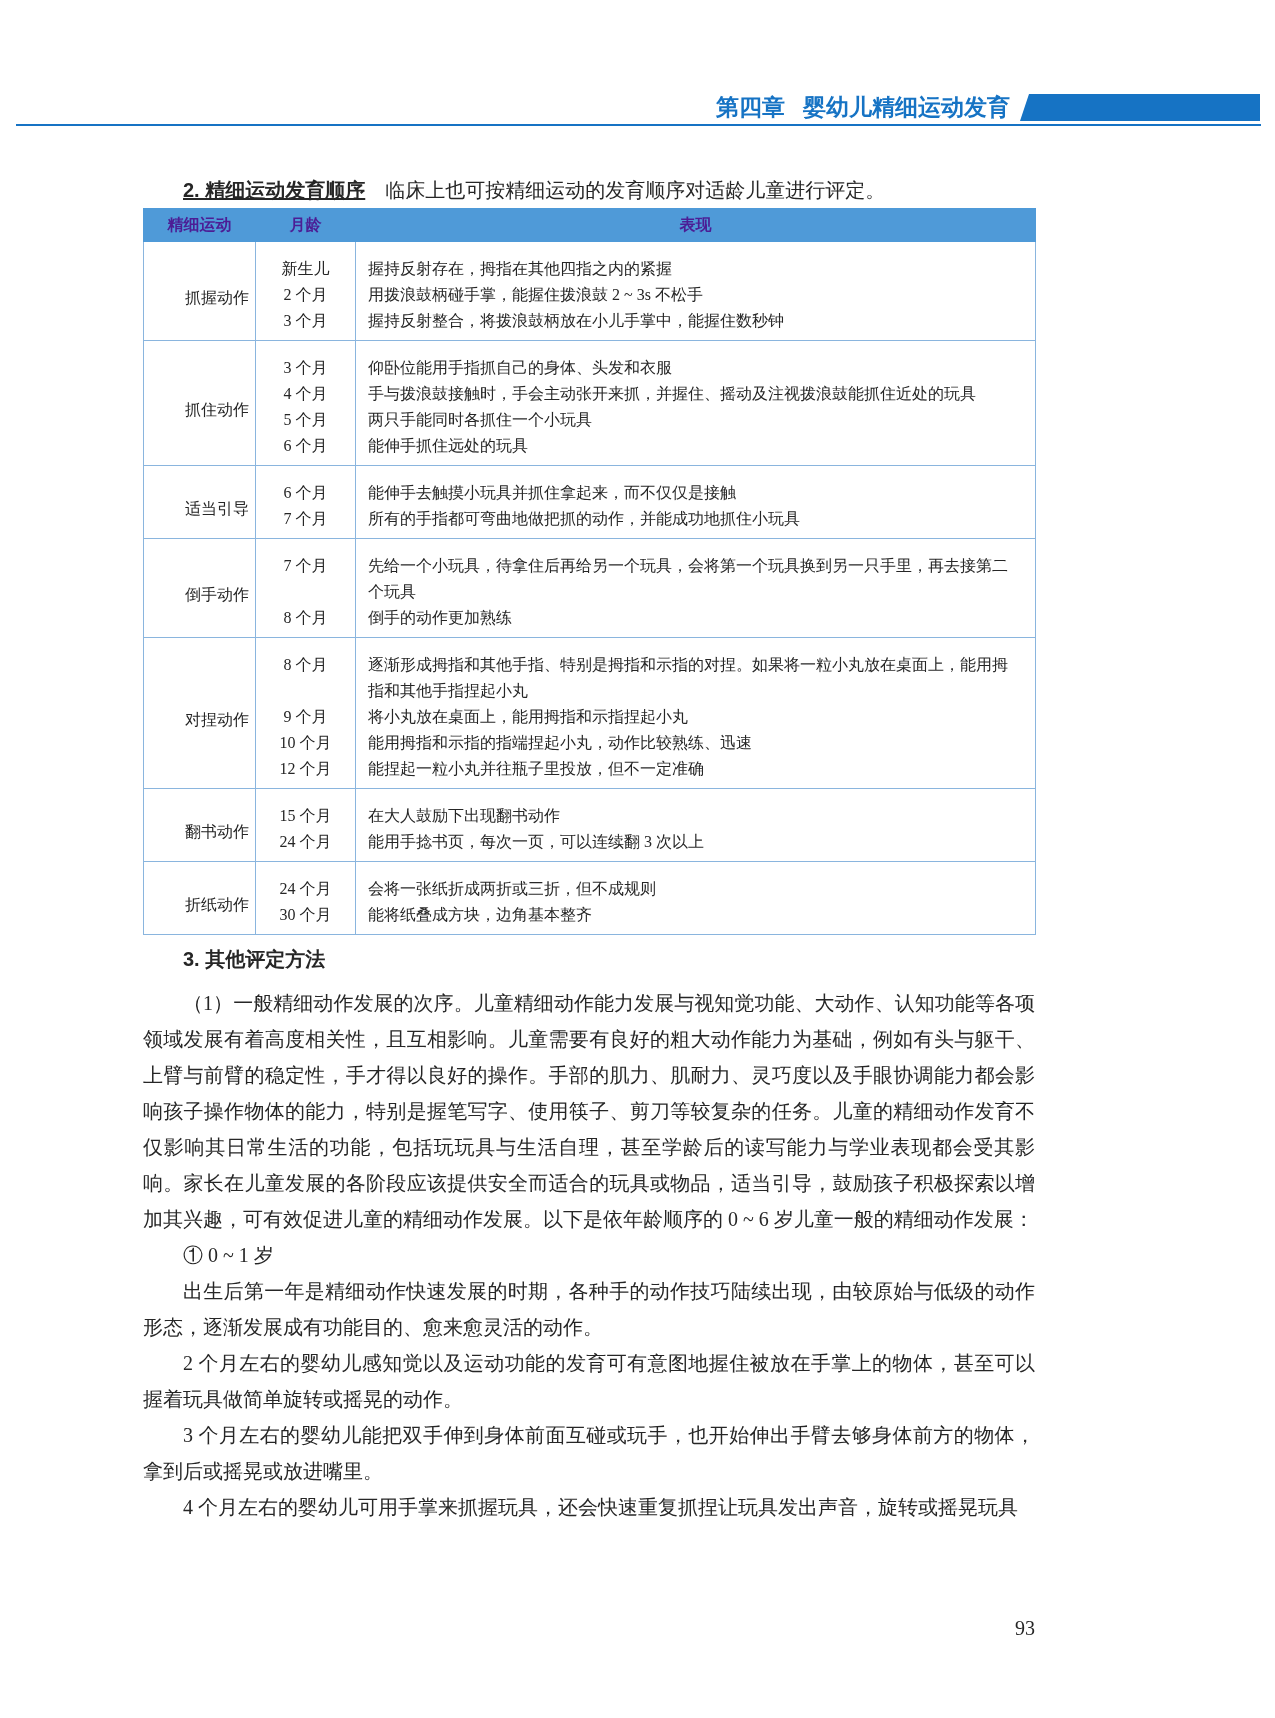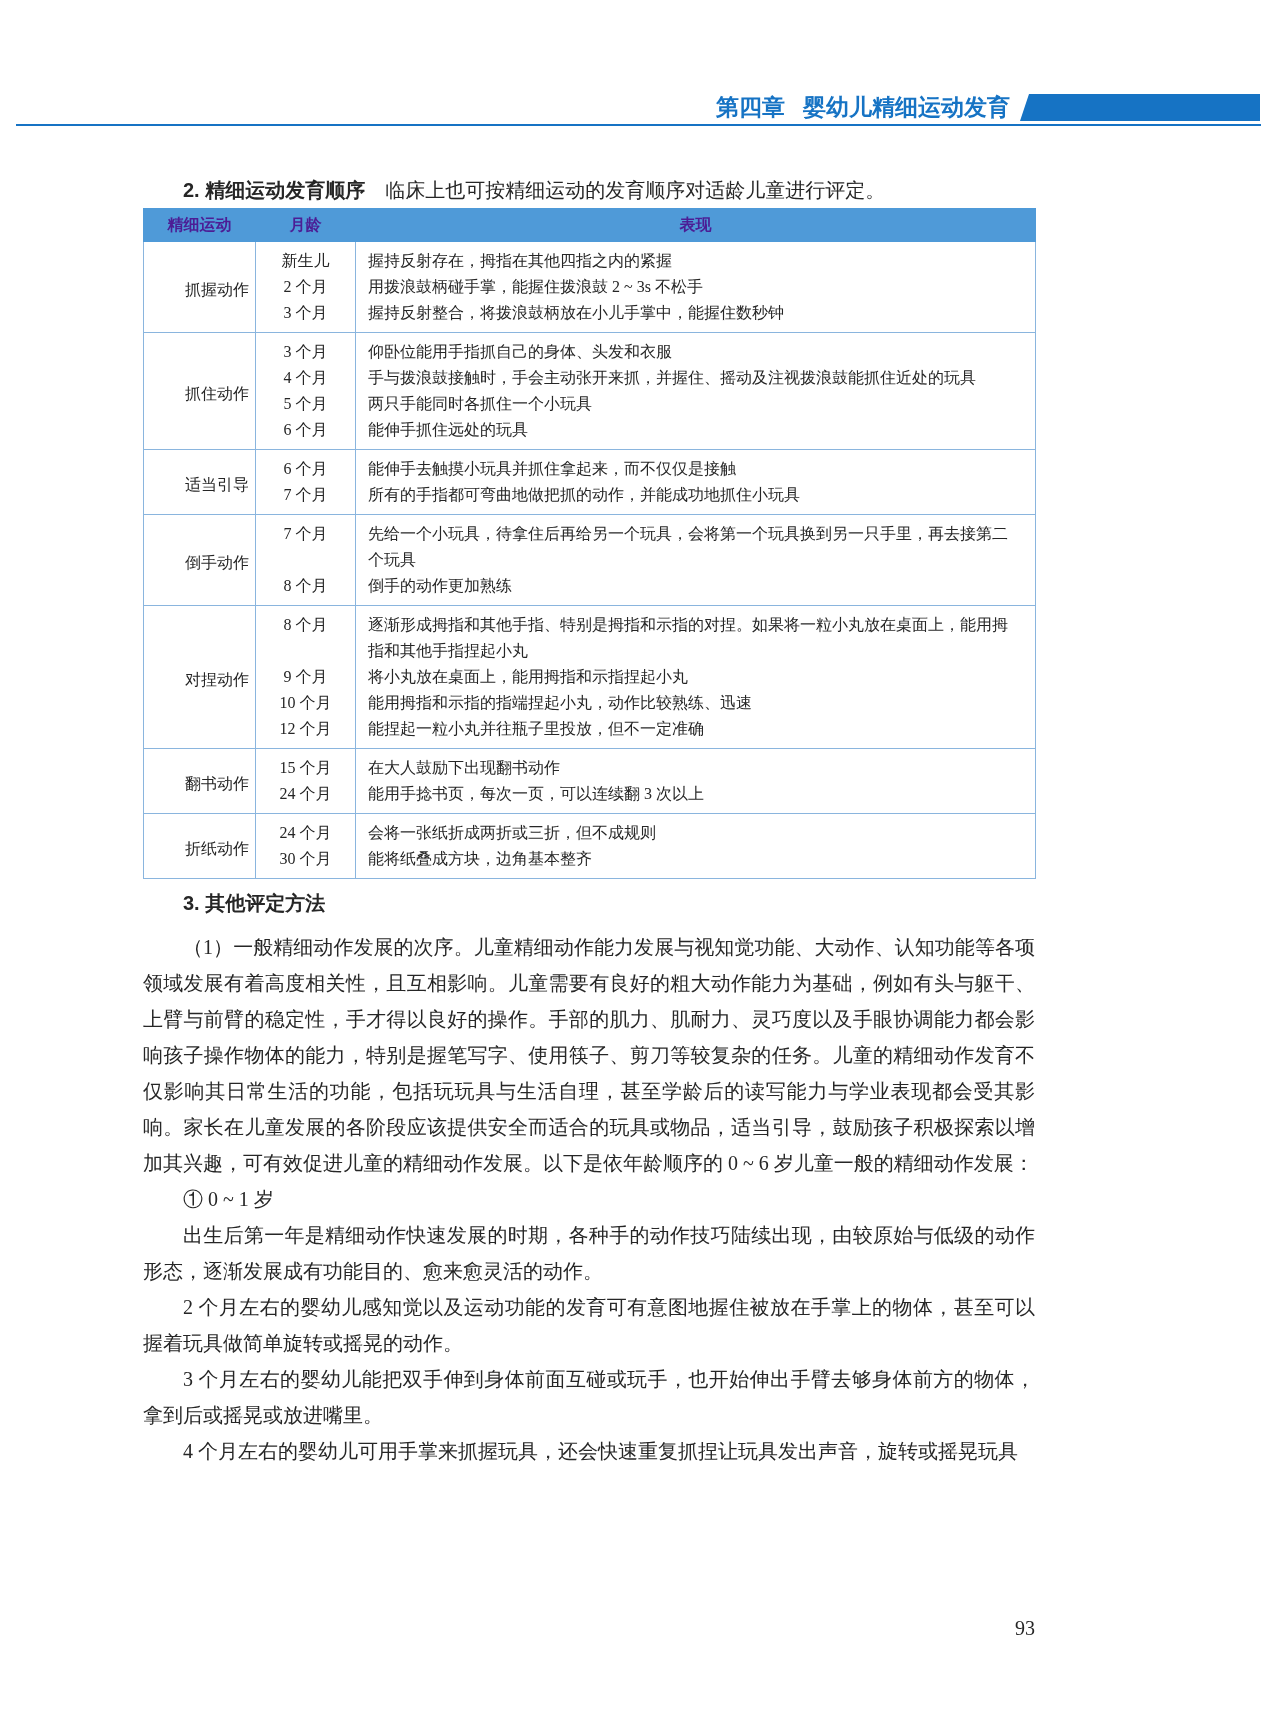--- a/index.html
+++ b/index.html
@@ -58,20 +58,21 @@
     font-size:20px;
     line-height:36px;
     text-align:justify;
     text-indent:2em;
     color:var(--text);
   }
   .bold-heading{
     font-family:"Liberation Sans","DejaVu Sans",sans-serif;
     font-weight:bold;
     margin-right:1em;
+    text-decoration:underline;
   }
   .section-heading{
     font-family:"Liberation Sans","DejaVu Sans",sans-serif;
     font-weight:bold;
     font-size:20px;
     line-height:36px;
     text-indent:2em;
     margin-top:6px;
   }
   
@@ -104,21 +105,21 @@
     height:33px;
     text-align:center;
     border:1px solid var(--th-bg);
   }
   .dev-table td{
     border-left:1px solid var(--tbl-border);
     border-right:1px solid var(--tbl-border);
     padding:0 6px;
     vertical-align:top;
   }
-  .dev-table tr.group-start td{border-top:1px solid var(--tbl-border);padding-top:6px;}
+  .dev-table tr.group-start td{border-top:1px solid var(--tbl-border);padding-top:14px;}
   .dev-table tr.group-end td{padding-bottom:6px;}
   .dev-table td.action-cell{
     text-align:right;
     vertical-align:middle;
     margin-top:40px;
   }
   .dev-table td.age-cell{text-align:center;white-space:nowrap;}
   .dev-table td.desc-cell{text-align:left;padding-left:12px;padding-right:12px;}
   
   .paragraphs{margin-top:8px;}

